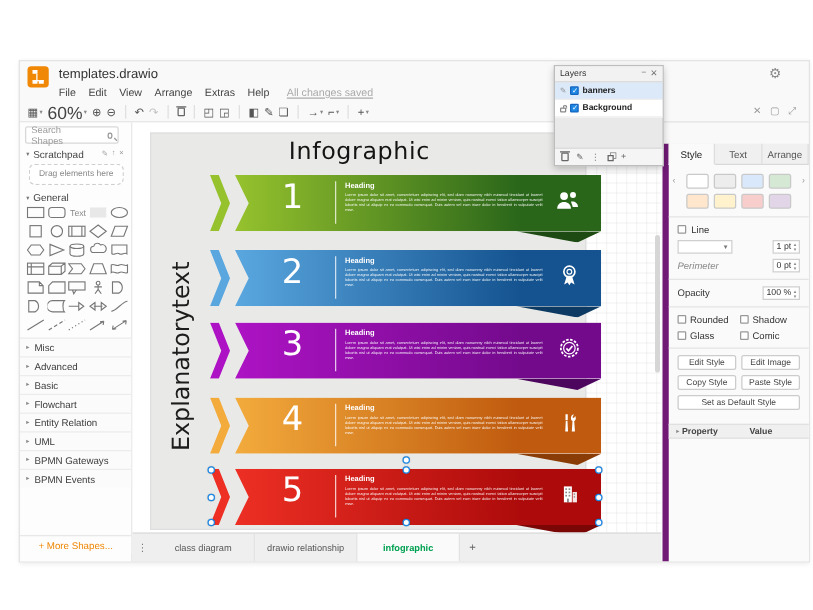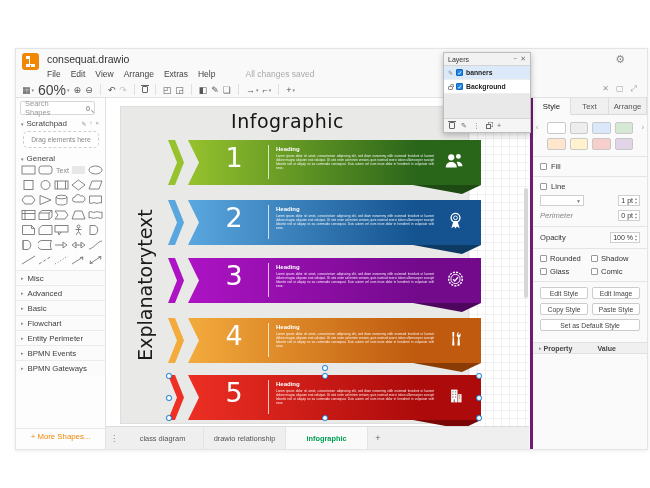--- a/index.html
+++ b/index.html
@@ -6,21 +6,21 @@
   *{box-sizing:border-box;font-family:"Liberation Sans","DejaVu Sans",sans-serif;}
   #stage{position:relative;width:650px;height:488px;background:#fff;overflow:hidden;}
   #window{position:absolute;left:15px;top:48px;width:633px;height:402px;background:#f9f9f9;border:1px solid #e4e4e4;box-shadow:0 1px 4px rgba(0,0,0,.08);}
 
   
   #logo{position:absolute;left:6px;top:4px;width:17px;height:17px;background:#f08705;border-radius:3px;}
   #logo:before{content:"";position:absolute;left:4px;top:3px;width:4px;height:3px;background:#fff;box-shadow:5px 8px 0 #fff,0 8px 0 #fff;}
   #logo:after{content:"";position:absolute;left:6px;top:6px;width:5px;height:5px;border-left:1px solid #fff;border-bottom:1px solid #fff;transform:translateX(1px);}
   #doc-title{position:absolute;left:31px;top:4px;font-size:10.5px;color:#333;}
   #menubar{position:absolute;left:31px;top:20px;height:12px;display:flex;gap:10px;font-size:8.5px;color:#444;}
-  #menubar .status{color:#aaa;margin-left:20px;}
+  #menubar .status{color:#aaa;margin-left:4px;text-decoration:underline;}
   #gear{position:absolute;right:22px;top:5px;font-size:11px;color:#8a8a8a;line-height:11px;}
 
   
   #toolbar{position:absolute;left:0;top:33px;width:100%;height:15px;display:flex;align-items:center;padding-left:6px;gap:4px;}
   #toolbar .tbi{font-size:9px;color:#555;line-height:10px;display:flex;align-items:center;gap:1px;}
   #toolbar .tbi.dis{color:#c2c2c2;}
   #toolbar .caret{font-size:5px;color:#888;}
   #toolbar .sep{width:1px;height:11px;background:#e0e0e0;margin:0 3px;}
   #toolbar .zoomtxt{font-size:14px;color:#444;}
   .trash-glyph{display:inline-block;width:6px;height:7px;border:1px solid #666;border-radius:1px;position:relative;}
@@ -82,21 +82,21 @@
   .cb{width:7px;height:7px;border:1px solid #999;background:#fff;position:relative;border-radius:1px;}
   .cb.on{background:#1e88e5;border-color:#1565c0;}
   .cb.on:after{content:"✓";position:absolute;left:0.5px;top:-1.5px;font-size:6px;color:#fff;}
   .lock{width:5px;height:4px;border:1px solid #888;border-radius:1px;position:relative;margin-top:2px;}
   .lock:before{content:"";position:absolute;left:0.5px;top:-3px;width:2.5px;height:2.5px;border:1px solid #888;border-bottom:none;border-radius:2px 2px 0 0;}
   .pencil{font-size:6px;color:#888;}
   #layers-foot{position:absolute;left:0;bottom:0;width:100%;height:14px;background:#f5f5f5;border-top:1px solid #d5d5d5;display:flex;align-items:center;gap:6px;padding:0 5px;color:#666;font-size:7px;}
   .dup{display:inline-block;width:5px;height:5px;border:1px solid #666;box-shadow:2px -2px 0 -0.5px #f5f5f5,2px -2px 0 0 #666;margin-top:2px;}
 
   
-  #fpanel{position:absolute;right:0;top:49px;width:117px;bottom:0;background:#fafafa;border-left:3px solid #701a75;font-size:7.6px;color:#333;}
+  #fpanel{position:absolute;right:0;top:66px;width:117px;bottom:0;background:#fafafa;border-left:5px solid #701a75;font-size:7.6px;color:#333;}
   #ftabs{display:flex;height:17px;border-bottom:1px solid #d9d9d9;background:#f0f0f0;}
   .ftab2{flex:1;display:flex;align-items:center;justify-content:center;font-size:7.8px;color:#555;border-right:1px solid #ddd;}
   .ftab2.active{background:#fafafa;color:#222;border-bottom:1px solid #fafafa;margin-bottom:-1px;}
   #swatches{position:relative;margin:7px 14px 6px;display:grid;grid-template-columns:repeat(4,1fr);gap:4px;}
   .sw{height:12px;border-radius:2px;border:1px solid #c9c9c9;}
   .sw-arrow{position:absolute;top:26px;font-size:7px;color:#999;}
   .fsec{border-top:1px solid #e4e4e4;padding:5px 7px;position:relative;}
   .row{display:flex;align-items:center;gap:4px;margin-bottom:4px;}
   .row:last-child{margin-bottom:0;}
   .spin{margin-left:auto;display:flex;align-items:center;border:1px solid #cfcfcf;background:#fff;height:11px;padding:0 2px;gap:2px;}
@@ -112,21 +112,21 @@
   #prophead .ph{font-weight:bold;font-size:7px;color:#444;}
   #prophead .tri{font-size:5px;color:#888;}
 </style>
 </head>
 <body>
 <div id="stage">
 
 <div id="window">
 
   <div id="logo"></div>
-  <div id="doc-title">consequat.drawio</div>
+  <div id="doc-title">templates.drawio</div>
   <div id="menubar">
         <span>File</span>
         <span>Edit</span>
         <span>View</span>
         <span>Arrange</span>
         <span>Extras</span>
         <span>Help</span>
         <span class="status">All changes saved</span>
       </div>
   <div id="gear">⚙</div>
@@ -381,29 +381,33 @@
           <div class="side-sec">
             <span class="tri">▸</span>
             <span>Basic</span>
           </div>
           <div class="side-sec">
             <span class="tri">▸</span>
             <span>Flowchart</span>
           </div>
           <div class="side-sec">
             <span class="tri">▸</span>
-            <span>Entity Perimeter</span>
+            <span>Entity Relation</span>
+          </div>
+          <div class="side-sec">
+            <span class="tri">▸</span>
+            <span>UML</span>
+          </div>
+          <div class="side-sec">
+            <span class="tri">▸</span>
+            <span>BPMN Gateways</span>
           </div>
           <div class="side-sec">
             <span class="tri">▸</span>
             <span>BPMN Events</span>
-          </div>
-          <div class="side-sec">
-            <span class="tri">▸</span>
-            <span>BPMN Gateways</span>
           </div>
         </div>
     <div id="more-shapes">+ More Shapes...</div>
   </div>
 
   <div id="canvas">
     <div id="gridzone"></div>
     <div id="graypanel"></div>
     <div id="info-title">Infographic</div>
     <div id="vlabel">Explanatorytext</div>
@@ -538,26 +542,20 @@
           <span class="sw" style="background:#dae8fc"></span>
           <span class="sw" style="background:#d5e8d4"></span>
           <span class="sw" style="background:#ffe6cc"></span>
           <span class="sw" style="background:#fff2cc"></span>
           <span class="sw" style="background:#f8cecc"></span>
           <span class="sw" style="background:#e1d5e7"></span>
         </div>
     <span class="sw-arrow" style="left:3px">‹</span>
     <span class="sw-arrow" style="right:3px">›</span>
 
-    <div class="fsec">
-      <div class="row">
-        <span class="cb"></span>
-        <span>Fill</span>
-      </div>
-    </div>
 
     <div class="fsec">
       <div class="row">
         <span class="cb"></span>
         <span>Line</span>
       </div>
       <div class="row">
         <span class="ddl">▼</span>
         <span class="spin">
           <span class="val">1 pt</span>

